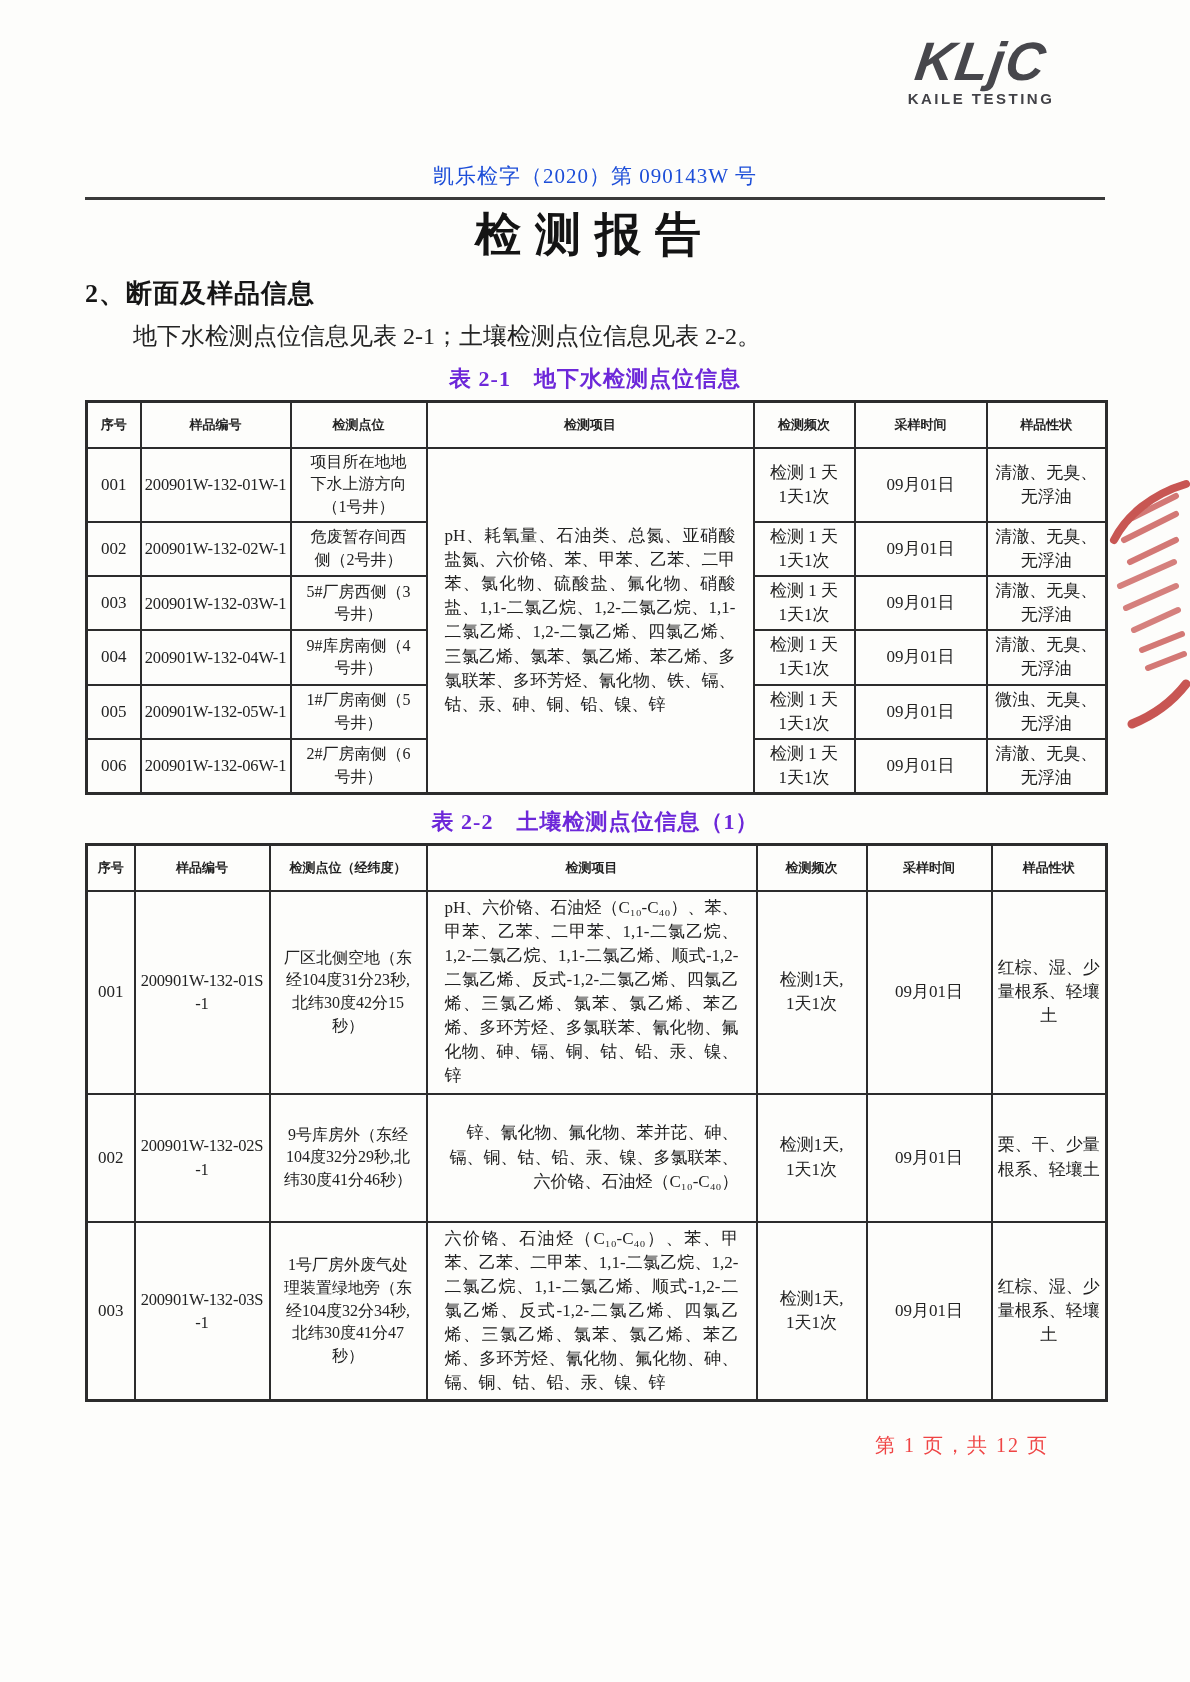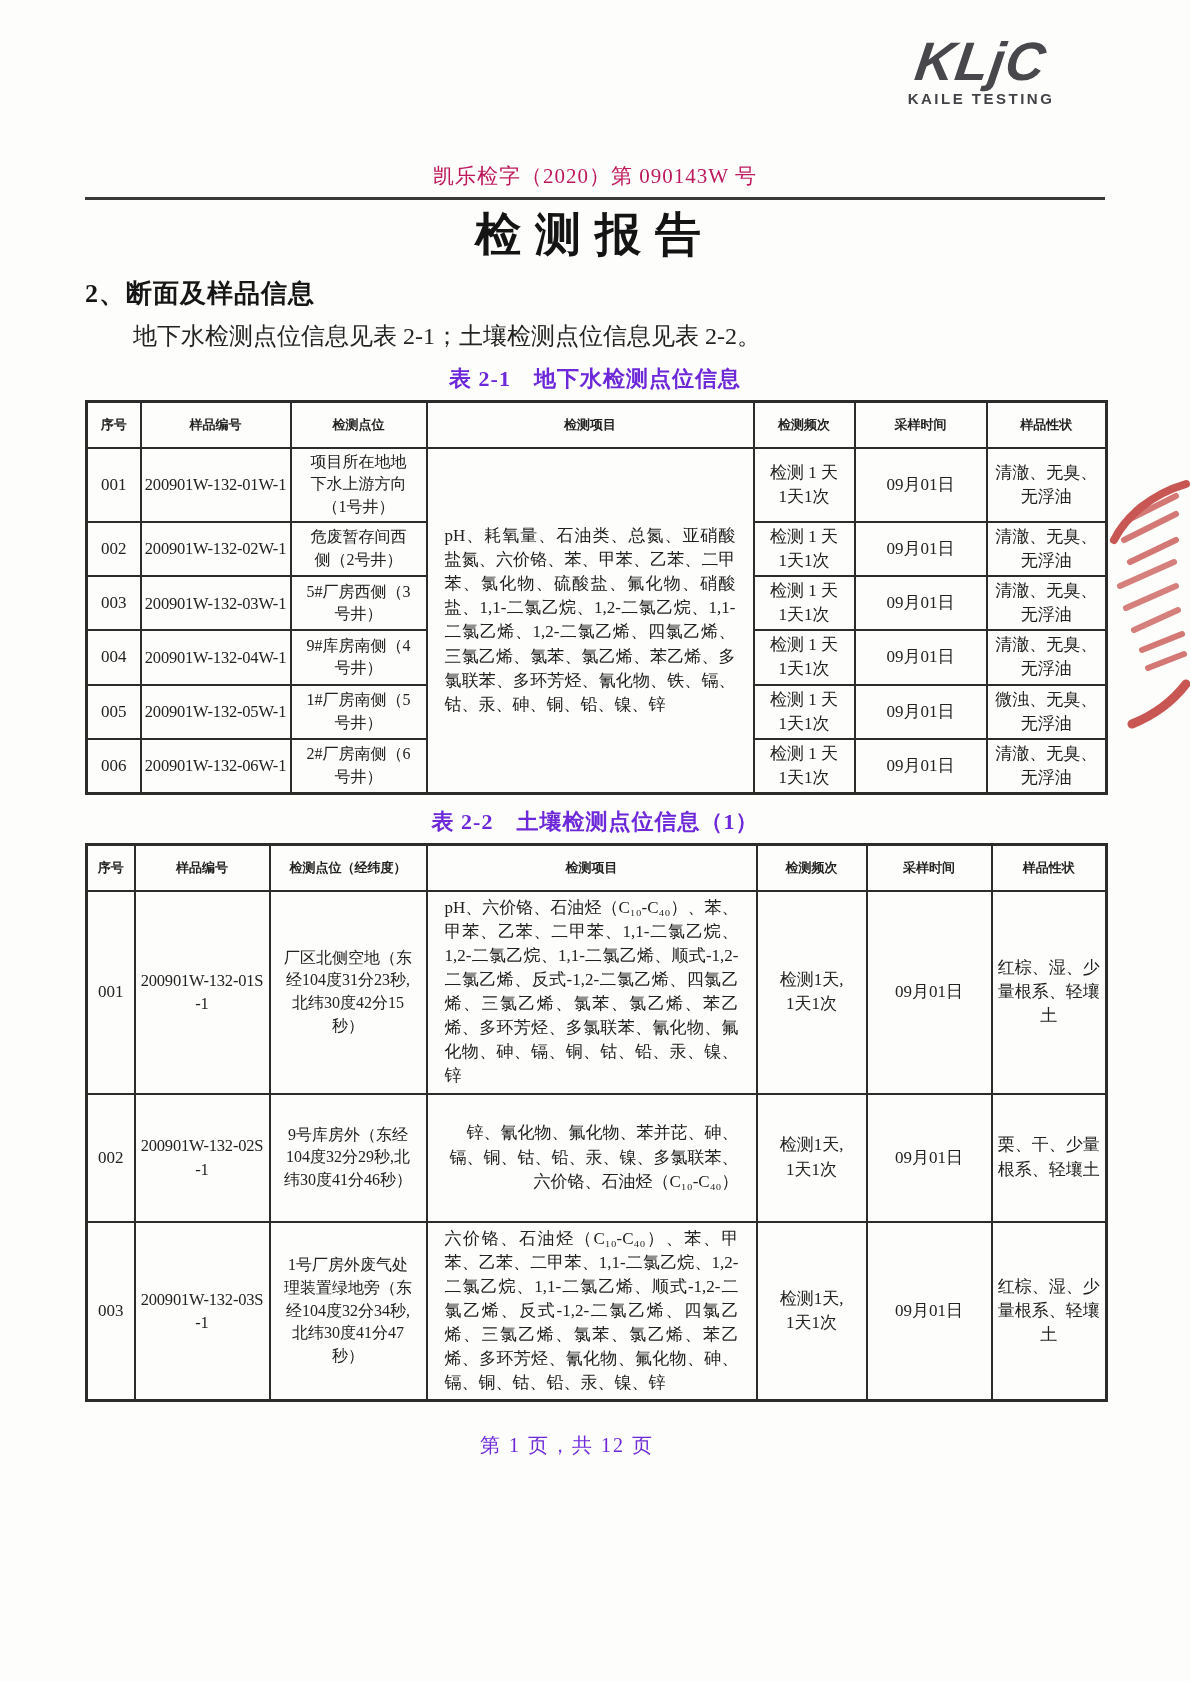--- a/index.html
+++ b/index.html
@@ -21,21 +21,21 @@
     font-size:54px; line-height:1.0; letter-spacing:1px;
     transform:skewX(-8deg);
     color:#47474c;
   }
   .logo-cn { font-size:31px; font-weight:bold; letter-spacing:9px; margin-top:4px; color:#3e3e42; }
   .logo-en { font-family:"Liberation Sans", sans-serif; font-size:15px; font-weight:bold; letter-spacing:2.5px; color:#424247; margin-top:2px; }
 
   
   .content { position:absolute; left:85px; top:162px; width:1020px; }
 
-  .doc-no { text-align:center; font-size:21px; letter-spacing:1px; color:#be185d; margin-bottom:7px; }
+  .doc-no { text-align:center; font-size:21px; letter-spacing:1px; color:#1d4ed8; margin-bottom:7px; }
   .rule { border:none; border-top:3px solid #3a3a3a; height:0; }
   .report-title { text-align:center; font-size:46px; font-weight:bold; letter-spacing:14px; color:#141414; margin:4px 0 10px; }
 
   .sec-heading { font-size:26px; font-weight:bold; color:#161616; margin:8px 0 4px; letter-spacing:1px; }
   .para { font-size:24px; line-height:1.86; text-indent:2em; text-align:justify; color:#242424; }
   .para-ref { font-size:24px; line-height:1.8; text-indent:2em; color:#242424; margin-bottom:2px; }
 
   .tbl-caption { text-align:center; font-size:22px; font-weight:bold; color:#6d28d9; margin:6px 0 6px; letter-spacing:1px; }
 
   table { width:100%; border-collapse:collapse; table-layout:fixed; border:3px solid #2c2c2c; }
@@ -50,21 +50,21 @@
   .t1 tbody tr { height:53px; }
   .t2 tr.r1 { height:200px; }
   .t2 tr.r2 { height:128px; }
   .t2 tr.r3 { height:172px; }
 
   .sample-id { word-break:break-all; font-size:16.5px; letter-spacing:-0.2px; }
   .loc { font-size:16px; padding:2px 12px; }
   .project-cell { text-align:justify; padding:4px 17px; font-size:17px; }
   .freq { white-space:pre-line; }
 
-  .page-no { text-align:center; padding-right:56px; font-size:20px; letter-spacing:2px; color:#6d28d9; margin-top:30px; }
+  .page-no { text-align:right; padding-right:56px; font-size:20px; letter-spacing:2px; color:#ef4444; margin-top:30px; }
 
   
   .stamp { position:absolute; left:1074px; top:478px; width:116px; height:262px; }
 </style>
 </head>
 <body>
 
 <div class="page">
 
   <div class="logo">

